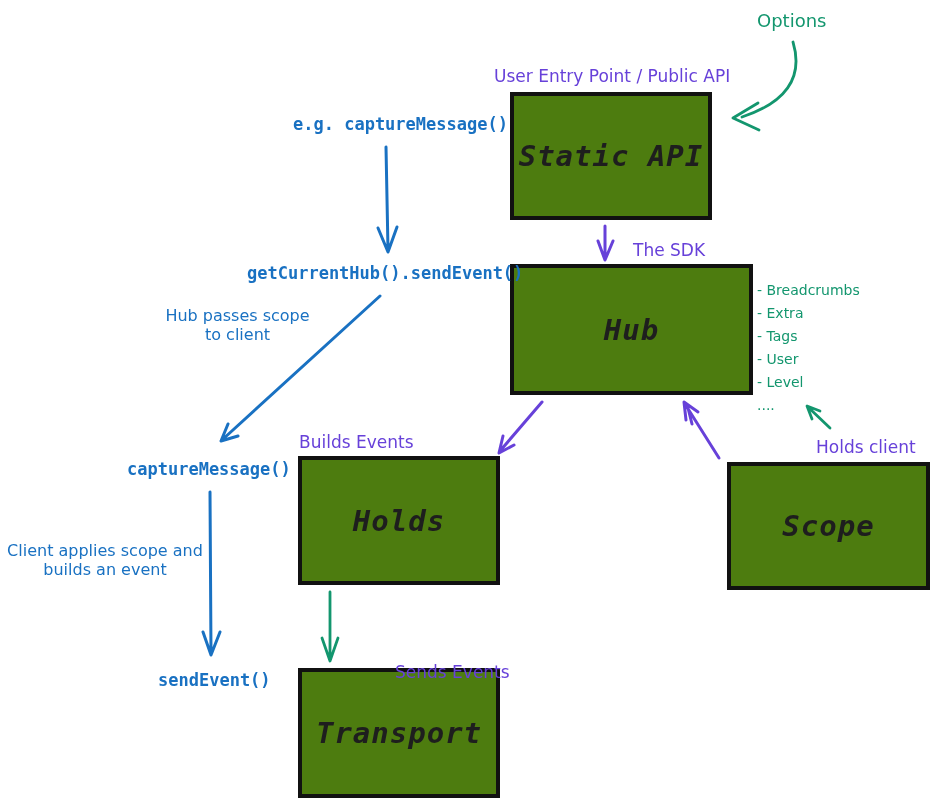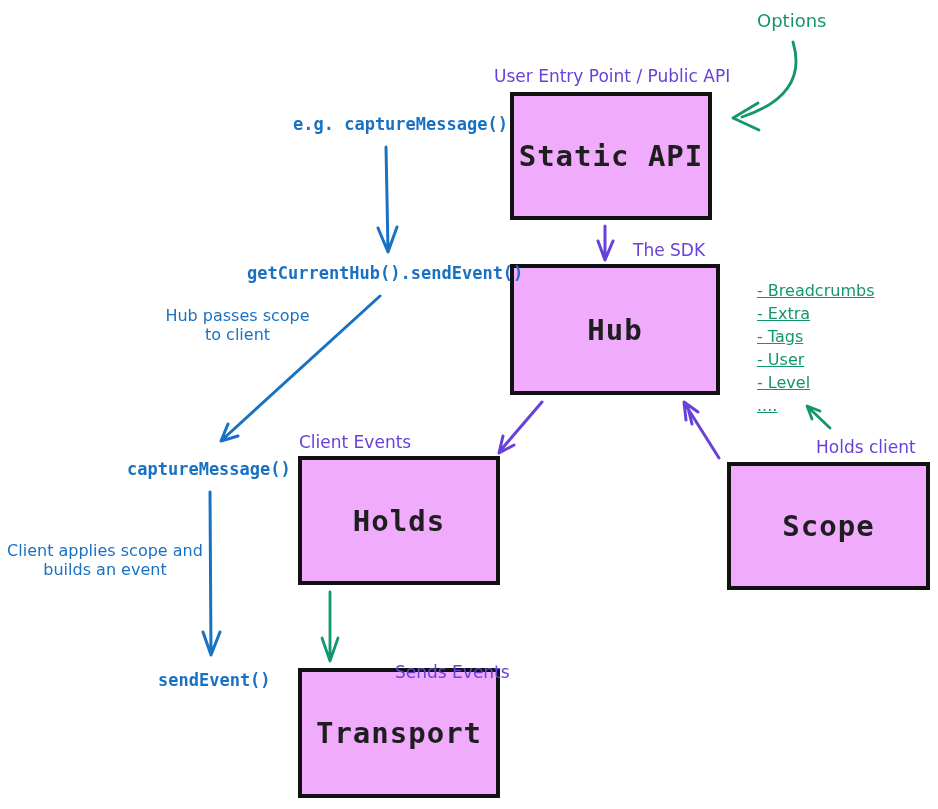--- a/index.html
+++ b/index.html
@@ -17,43 +17,44 @@
     overflow:hidden;
   }
   .arrows{position:absolute;left:0;top:0;width:938px;height:809px;}
   .arrows path{fill:none;stroke-linecap:round;stroke-linejoin:round;}
   .p-blue{stroke:var(--blue);stroke-width:3;}
   .p-green{stroke:var(--green);stroke-width:2.8;}
   .p-purple{stroke:var(--purple);stroke-width:3;}
   .box{
     position:absolute;
     border:4px solid var(--ink);
-    background:#f0abfc;
+    background:#4d7c0f;
     display:flex;align-items:center;justify-content:center;
     box-sizing:border-box;
+    font-style:italic;
   }
   .box .label{
     font-family:"DejaVu Sans Mono", monospace;
     font-weight:700;
     font-size:29px;
     color:#1e1e1e;
     letter-spacing:1px;
     white-space:nowrap;
   }
   .txt{position:absolute;white-space:nowrap;}
   .caption{color:var(--purple);font-size:17px;font-weight:500;}
   .green-txt{color:var(--green);font-size:17px;font-weight:500;}
   .code{
     color:var(--blue);
     font-family:"DejaVu Sans Mono", monospace;
     font-weight:700;
     font-size:17px;
   }
   .note{color:var(--blue);font-size:16px;text-align:center;white-space:normal;line-height:19px;}
-  .scope-list{color:var(--green);font-size:16px;line-height:23px;text-decoration:underline;}
+  .scope-list{color:var(--green);font-size:14px;line-height:23px;}
   .scope-list div{white-space:nowrap;}
 </style>
 </head>
 <body>
 
 <div class="canvas">
 
   <svg class="arrows" viewBox="0 0 938 809" xmlns="http://www.w3.org/2000/svg">
     <path class="p-green" d="M 793 42 C 802 72 793 100 742 117 M 758 103 L 733 118 L 759 130"></path>
     <path class="p-blue" d="M 386 147 L 388 250 M 378 228 L 388 252 L 397 227"></path>
@@ -62,21 +63,21 @@
     <path class="p-purple" d="M 605 226 L 605 257 M 598 241 L 605 260 L 613 241"></path>
     <path class="p-purple" d="M 542 402 L 500 451 M 514 445 L 499 453 L 503 436"></path>
     <path class="p-purple" d="M 719 458 L 685 404 M 686 420 L 684 402 L 698 412 M 692 424 L 688 408"></path>
     <path class="p-green" d="M 330 592 L 330 658 M 322 638 L 330 661 L 338 638"></path>
     <path class="p-green" d="M 830 428 L 809 408 M 812 419 L 807 406 L 820 411"></path>
   </svg>
 
   <div class="box" style="left:510px;top:92px;width:202px;height:128px;">
     <span class="label">Static API</span>
   </div>
-  <div class="box" style="left:510px;top:264px;width:210px;height:131px;">
+  <div class="box" style="left:510px;top:264px;width:243px;height:131px;">
     <span class="label">Hub</span>
   </div>
   <div class="box" style="left:298px;top:456px;width:202px;height:129px;">
     <span class="label">Holds</span>
   </div>
   <div class="box" style="left:727px;top:462px;width:203px;height:128px;">
     <span class="label">Scope</span>
   </div>
   <div class="box" style="left:298px;top:668px;width:202px;height:130px;">
     <span class="label">Transport</span>
@@ -87,21 +88,21 @@
     <div>- Breadcrumbs</div>
     <div>- Extra</div>
     <div>- Tags</div>
     <div>- User</div>
     <div>- Level</div>
     <div>....</div>
   </div>
 
   <div class="txt caption" style="left:494px;top:66px;">User Entry Point / Public API</div>
   <div class="txt caption" style="left:633px;top:240px;">The SDK</div>
-  <div class="txt caption" style="left:299px;top:432px;">Client Events</div>
+  <div class="txt caption" style="left:299px;top:432px;">Builds Events</div>
   <div class="txt caption" style="left:816px;top:437px;">Holds client</div>
   <div class="txt caption" style="left:395px;top:662px;">Sends Events</div>
 
   <div class="txt code" style="left:293px;top:114px;text-align:right;">e.g. captureMessage()</div>
   <div class="txt code" style="left:247px;top:263px;">getCurrentHub().sendEvent()</div>
   <div class="txt code" style="left:127px;top:459px;">captureMessage()</div>
   <div class="txt code" style="left:158px;top:670px;">sendEvent()</div>
 
   <div class="txt note" style="left:160px;top:306px;width:155px;">
     <div>Hub passes scope</div>

